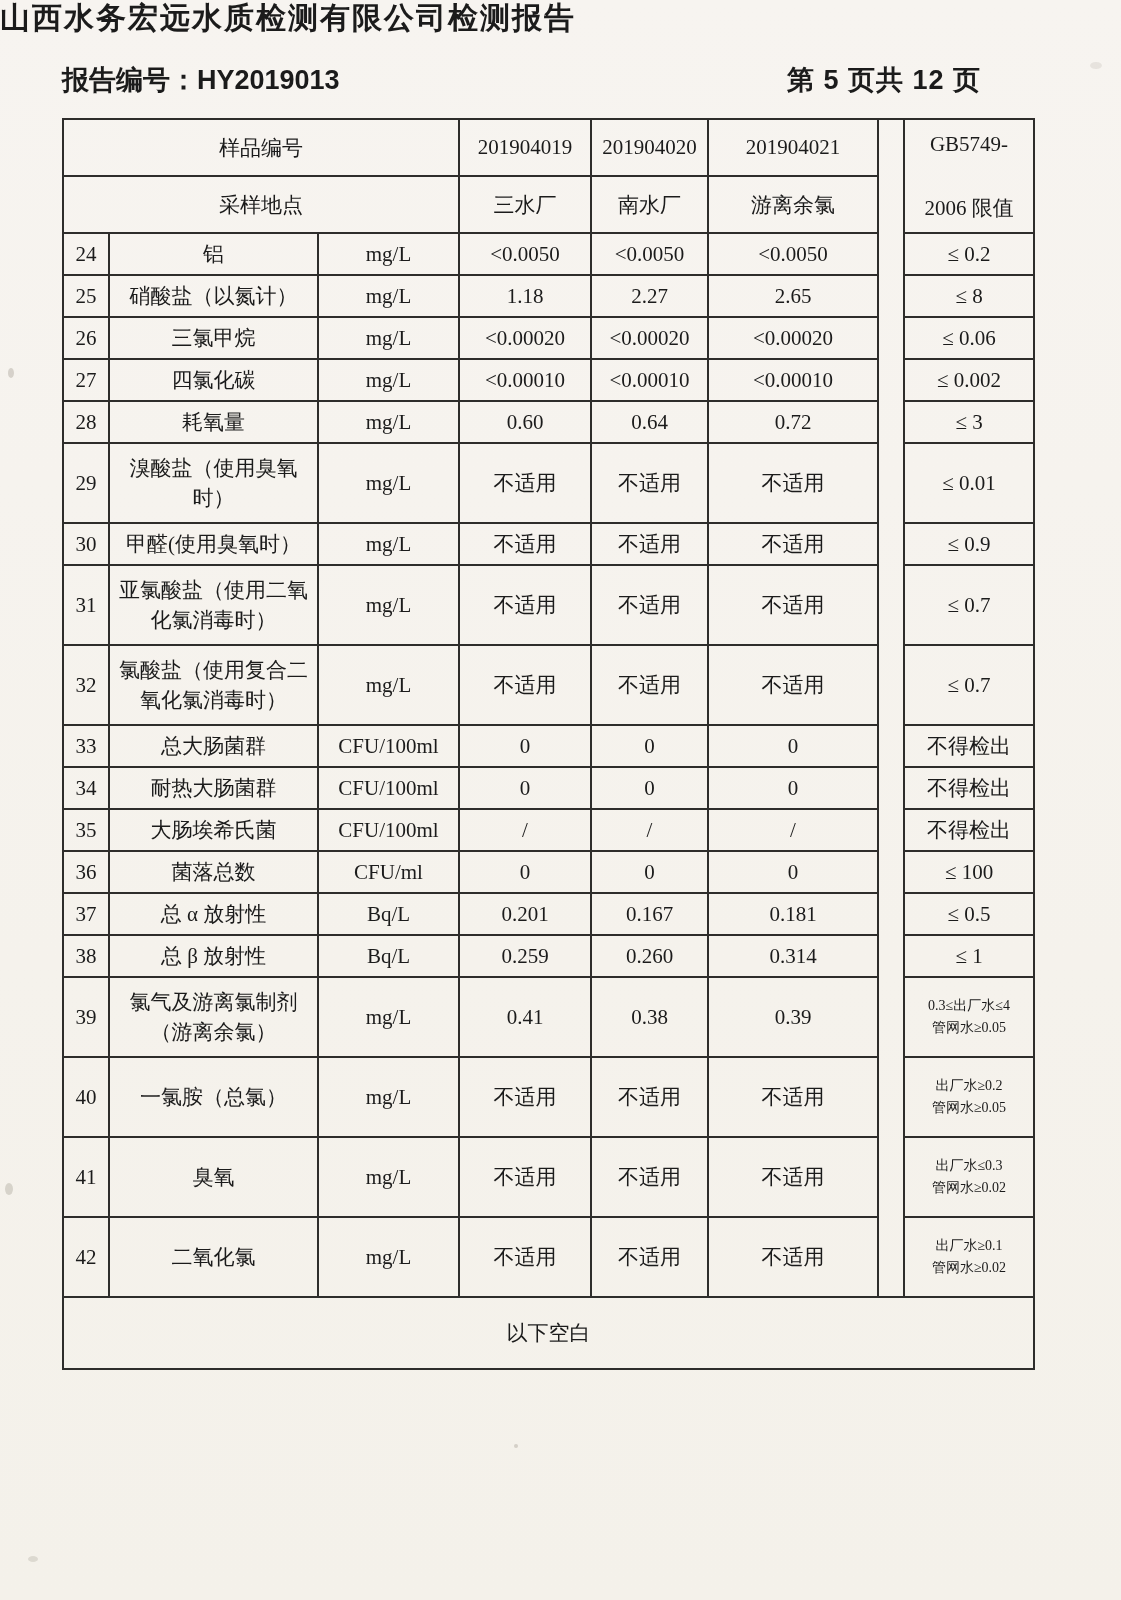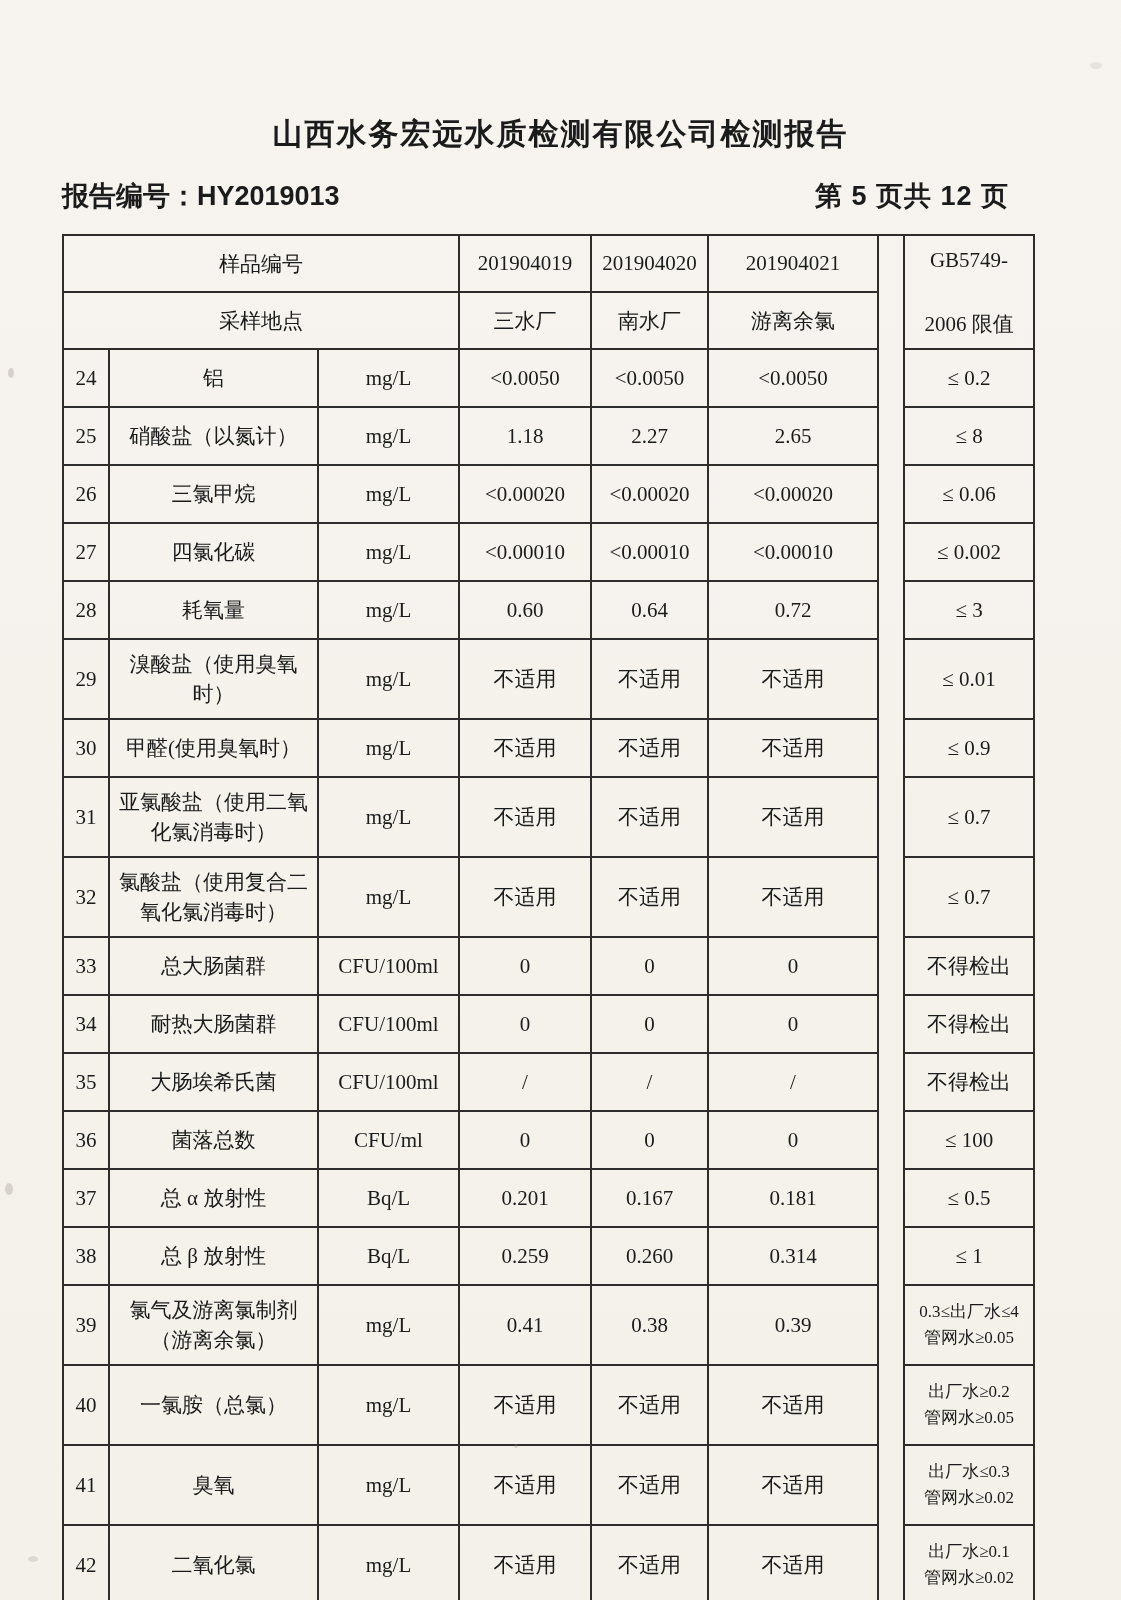--- a/index.html
+++ b/index.html
@@ -11,65 +11,63 @@
   body{
     width:1121px;height:1600px;
     background:linear-gradient(180deg,#f7f4f0 0%,#f5f2ec 60%,#f4f1ea 100%);
     background-color:var(--paper);
     font-family:"Liberation Serif","DejaVu Serif",serif;
     color:var(--ink);
     position:relative;
     overflow:hidden;
   }
   .page-title{
-    padding-top:116px;
-    text-align:center;
     font-family:"Liberation Sans","DejaVu Sans",sans-serif;
     font-weight:700;
     font-size:30px;
     letter-spacing:2px;
     line-height:1.2;
   }
   .meta-row{
     width:971px;
     margin:26px 0 0 62px;
     display:flex;
     justify-content:space-between;
     align-items:baseline;
     font-family:"Liberation Sans","DejaVu Sans",sans-serif;
     font-weight:700;
     font-size:27px;
   }
-  .meta-row .right{margin-right:24px;letter-spacing:1px;}
+  .meta-row .right{margin-right:52px;letter-spacing:1px;}
   table.report{
     border-collapse:collapse;
     table-layout:fixed;
     width:971px;
     margin:20px 0 0 62px;
   }
   table.report td{
     border:2px solid var(--line);
     text-align:center;
     vertical-align:middle;
     font-size:21px;
     padding:0;
     overflow:hidden;
   }
   tr.h{height:57px;}
-  tr.std{height:58px;}
+  tr.std{height:42px;}
   tr.tall{height:80px;}
   td.name{
     text-align:left;
     padding:2px 12px 2px 10px;
     line-height:1.45;
   }
   td.gap{border-top:none;border-bottom:none;background:transparent;}
   td.limit-head div{line-height:1;}
   td.limit-head div + div{margin-top:43px;}
-  td.limit-small div{font-size:17px;line-height:1.55;}
+  td.limit-small div{font-size:14px;line-height:1.55;}
   td.blank{
     height:70px;
     vertical-align:top;
     text-align:left;
     padding:6px 12px;
     font-size:19px;
   }
   .speck{position:absolute;background:#8a8578;border-radius:50%;}
 </style>
 </head>

